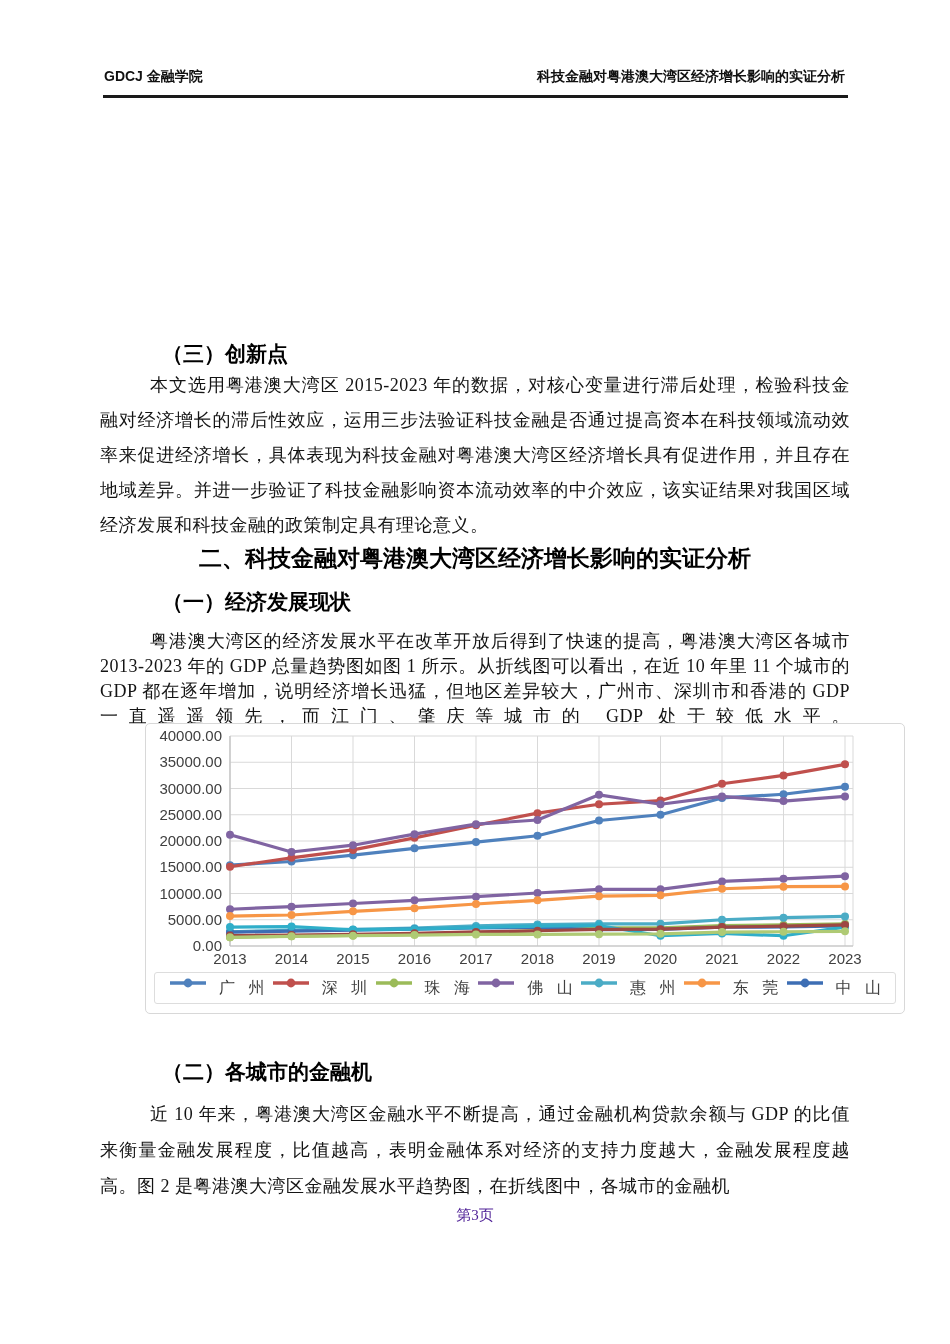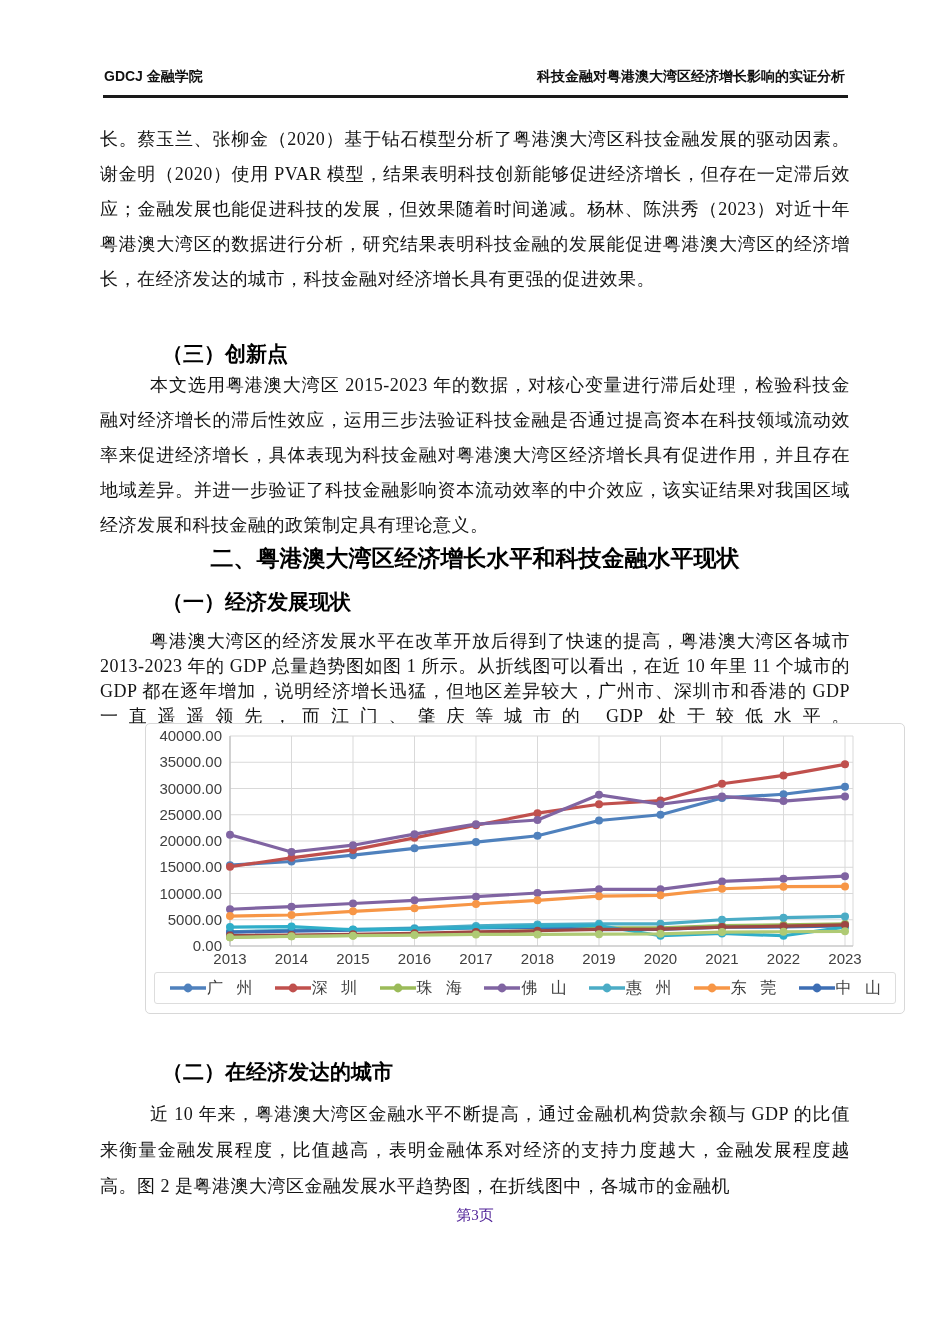--- a/index.html
+++ b/index.html
@@ -33,42 +33,41 @@
   .h2{left:100px; top:543px; width:750px; margin:0; text-align:center;
     font-family:"Liberation Sans","DejaVu Sans",sans-serif; font-weight:bold;
     font-size:23px; color:#000;}
   
   .chart-frame{left:145px; top:723px; width:758px; height:289px;
     border:1px solid #D8D8D8; border-radius:5px; background:#fff; margin:0;}
   .chart-frame svg.plot{display:block;}
   .legend{display:flex; justify-content:space-between; align-items:center;
     margin:2px auto 0; width:712px; height:30px; padding:0 14px;
     border:1px solid #DDDDDD; border-radius:3px;}
-  .lg-item{display:inline-flex; align-items:center; gap:0;}
+  .lg-item{display:inline-flex; align-items:flex-start; gap:12px;}
   .lg-label{font-family:"Liberation Sans","DejaVu Sans",sans-serif; font-size:16px;
     color:#3F3F3F; word-spacing:9px; white-space:nowrap;}
   
   .caption{left:100px; top:1022px; width:750px; text-align:center; font-size:15px; color:#141414;}
   .footer{left:0; top:1206px; width:950px; text-align:center; font-size:15px; color:#4c1d95;}
 </style>
 </head>
 <body>
 
 <div class="page">
 
   <div class="abs hdr-left">GDCJ 金融学院</div>
   <div class="abs hdr-right">科技金融对粤港澳大湾区经济增长影响的实证分析</div>
   <div class="abs hdr-rule"></div>
 
-  <p class="abs para p1">长。蔡玉兰、张柳金（2020）基于钻石模型分析了粤港澳大湾区科技金融发展的驱动因素。谢金明（2020）使用 PVAR 模型，结果表明科技创新能够促进经济增长，但存在一定滞后效应；金融发展也能促进科技的发展，但效果随着时间递减。杨林、陈洪秀（2023）对近十年粤港澳大湾区的数据进行分析，研究结果表明科技金融的发展能促进粤港澳大湾区的经济增长，在经济发达的城市，科技金融对经济增长具有更强的促进效果。</p>
 
   <h3 class="abs h3 h3a">（三）创新点</h3>
   <p class="abs para p2 indent">本文选用粤港澳大湾区 2015-2023 年的数据，对核心变量进行滞后处理，检验科技金融对经济增长的滞后性效应，运用三步法验证科技金融是否通过提高资本在科技领域流动效率来促进经济增长，具体表现为科技金融对粤港澳大湾区经济增长具有促进作用，并且存在地域差异。并进一步验证了科技金融影响资本流动效率的中介效应，该实证结果对我国区域经济发展和科技金融的政策制定具有理论意义。</p>
 
-  <h2 class="abs h2">二、粤港澳大湾区经济增长水平和科技金融水平现状</h2>
+  <h2 class="abs h2">二、科技金融对粤港澳大湾区经济增长影响的实证分析</h2>
   <h3 class="abs h3 h3c">（一）经济发展现状</h3>
   <p class="abs para p3 indent">粤港澳大湾区的经济发展水平在改革开放后得到了快速的提高，粤港澳大湾区各城市 2013-2023 年的 GDP 总量趋势图如图 1 所示。从折线图可以看出，在近 10 年里 11 个城市的 GDP 都在逐年增加，说明经济增长迅猛，但地区差异较大，广州市、深圳市和香港的 GDP 一直遥遥领先，而江门、肇庆等城市的 GDP 处于较低水平。</p>
 
   <figure class="abs chart-frame">
     <svg class="plot" id="chart-svg" width="756" height="246">
         <g>
           <line x1="84" y1="222" x2="707" y2="222" stroke="#D9D9D9" stroke-width="1"></line>
           <line x1="84" y1="195.75" x2="707" y2="195.75" stroke="#D9D9D9" stroke-width="1"></line>
           <line x1="84" y1="169.5" x2="707" y2="169.5" stroke="#D9D9D9" stroke-width="1"></line>
           <line x1="84" y1="143.25" x2="707" y2="143.25" stroke="#D9D9D9" stroke-width="1"></line>
@@ -318,18 +317,18 @@
           <svg width="38" height="10">
             <line x1="1" y1="5" x2="37" y2="5" stroke="#3D6EB4" stroke-width="3.4"></line>
             <circle cx="19" cy="5" r="4.4" fill="#3D6EB4"></circle>
           </svg>
           <span class="lg-label">中 山</span>
         </span>
       </div>
   </figure>
 
 
-  <h3 class="abs h3 h3d">（二）在经济发达的城市</h3>
+  <h3 class="abs h3 h3d">（二）各城市的金融机</h3>
   <p class="abs para p4 indent">近 10 年来，粤港澳大湾区金融水平不断提高，通过金融机构贷款余额与 GDP 的比值来衡量金融发展程度，比值越高，表明金融体系对经济的支持力度越大，金融发展程度越高。图 2 是粤港澳大湾区金融发展水平趋势图，在折线图中，各城市的金融机</p>
 
   <div class="abs footer">第3页</div>
 
 </div>
 
 </body></html>

